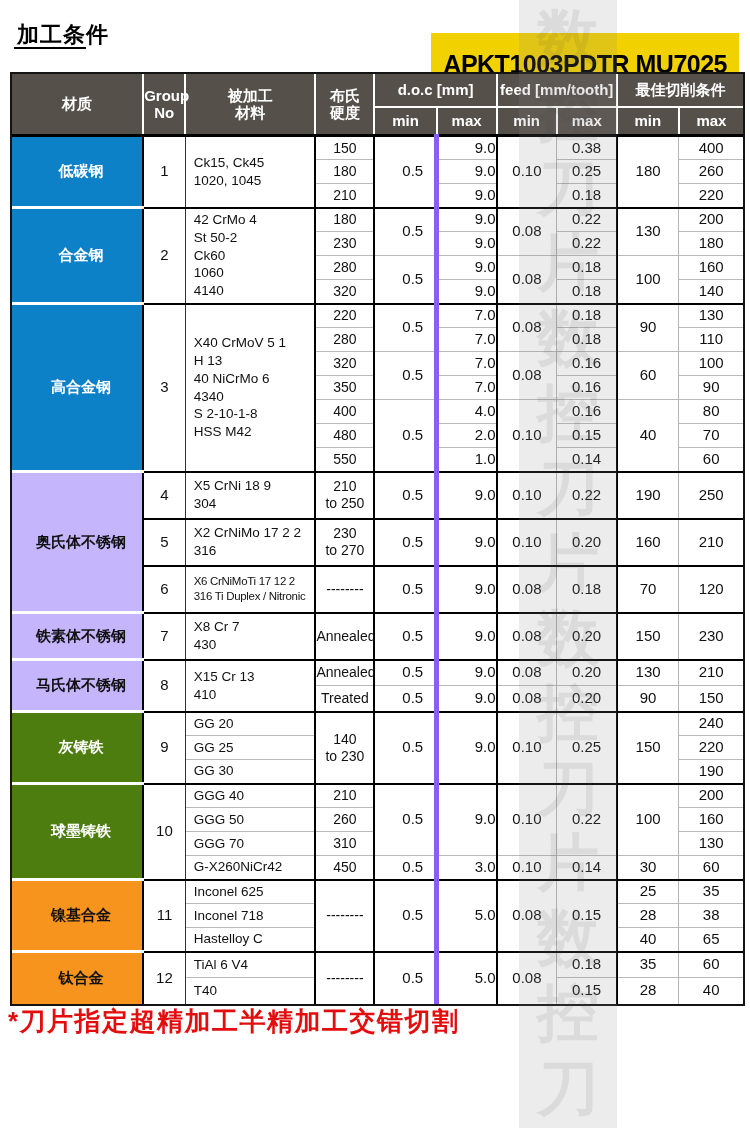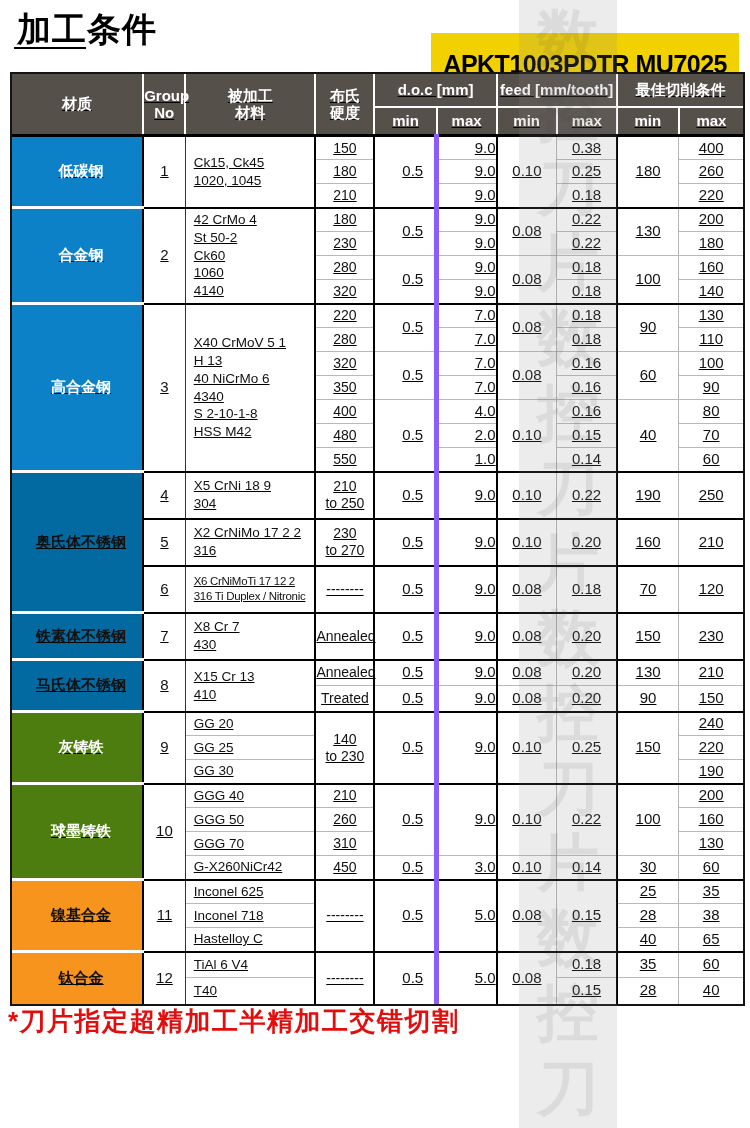--- a/index.html
+++ b/index.html
@@ -1,31 +1,31 @@
 <!DOCTYPE html>
 <html><head>
 <meta charset="utf-8">
 <style>
   html,body{margin:0;padding:0;}
   body{
     width:750px;height:1128px;position:relative;background:#ffffff;
     font-family:"Liberation Sans",sans-serif;overflow:hidden;
   }
   .page-title{
-    position:absolute;left:17px;top:7px;font-size:34px;font-weight:bold;
+    position:absolute;left:17px;top:20px;font-size:22px;font-weight:bold;
     color:#000;letter-spacing:1px;
   }
   .title-underline{position:absolute;left:14px;top:47px;width:72px;height:2px;background:#000;}
   .badge{
     position:absolute;right:11px;top:33px;height:30px;line-height:30px;
     background:#f2d100;color:#000;font-weight:bold;font-size:25px;
     padding:16px 12px;letter-spacing:-0.5px;
   }
   .tablewrap{position:absolute;left:10px;top:72px;width:735px;border:2.5px solid #141414;box-sizing:border-box;}
-  table{border-collapse:collapse;width:100%;table-layout:fixed;text-decoration:underline;}
+  table{border-collapse:collapse;width:100%;table-layout:fixed;}
   
   thead th{
     background:#56504b;color:#fff;font-weight:bold;font-size:15px;
     border-right:2px solid #fff;border-bottom:2px solid #fff;
     white-space:pre-line;line-height:1.15;padding:2px 0;
   }
   thead tr.hr1 th{height:28px;}
   thead tr.hr2 th{height:22px;border-bottom:3px solid #000;}
   thead th.th-span{border-bottom:3px solid #000;}
   thead th:last-child{border-right:none;}
@@ -45,21 +45,21 @@
   .c-wrk{text-align:left;padding:2px 3px 2px 8px;font-size:13.5px;line-height:1.32;border-right:2px solid #000;}
   .c-hb{border-right:2px solid #000;font-size:14px;line-height:1.2;}
   .c-dmin{border-right:5px solid #8b5cf6;padding-left:16px;}
   .c-dmax{border-right:2px solid #000;text-align:right;}
   .c-fmin{border-right:1px solid #b5b5b5;}
   .c-fmax{border-right:2px solid #000;}
   .c-bmin{border-right:1px solid #b5b5b5;}
   .c-bmax{border-right:none;}
   .sm{font-size:11.5px;letter-spacing:-0.3px;}
   .bg-blue{background:#0d81c8;color:#fff;}
-  .bg-yellow{background:#0369a1;color:#111;}
+  .bg-yellow{background:#c4b5fd;color:#111;}
   .bg-red{background:#4d7c0f;color:#fff;}
   .bg-orange{background:#f7941e;color:#111;margin-left:43px;}
   .footnote{
     position:absolute;left:8px;top:1004px;color:#e30d0d;
     font-size:26px;font-weight:bold;letter-spacing:1.5px;
   }
   .watermark{
     position:absolute;left:519px;top:0;width:98px;height:1128px;
     background:rgba(135,135,135,0.16);z-index:5;pointer-events:none;
     text-align:center;font-weight:bold;font-size:62px;line-height:75px;

